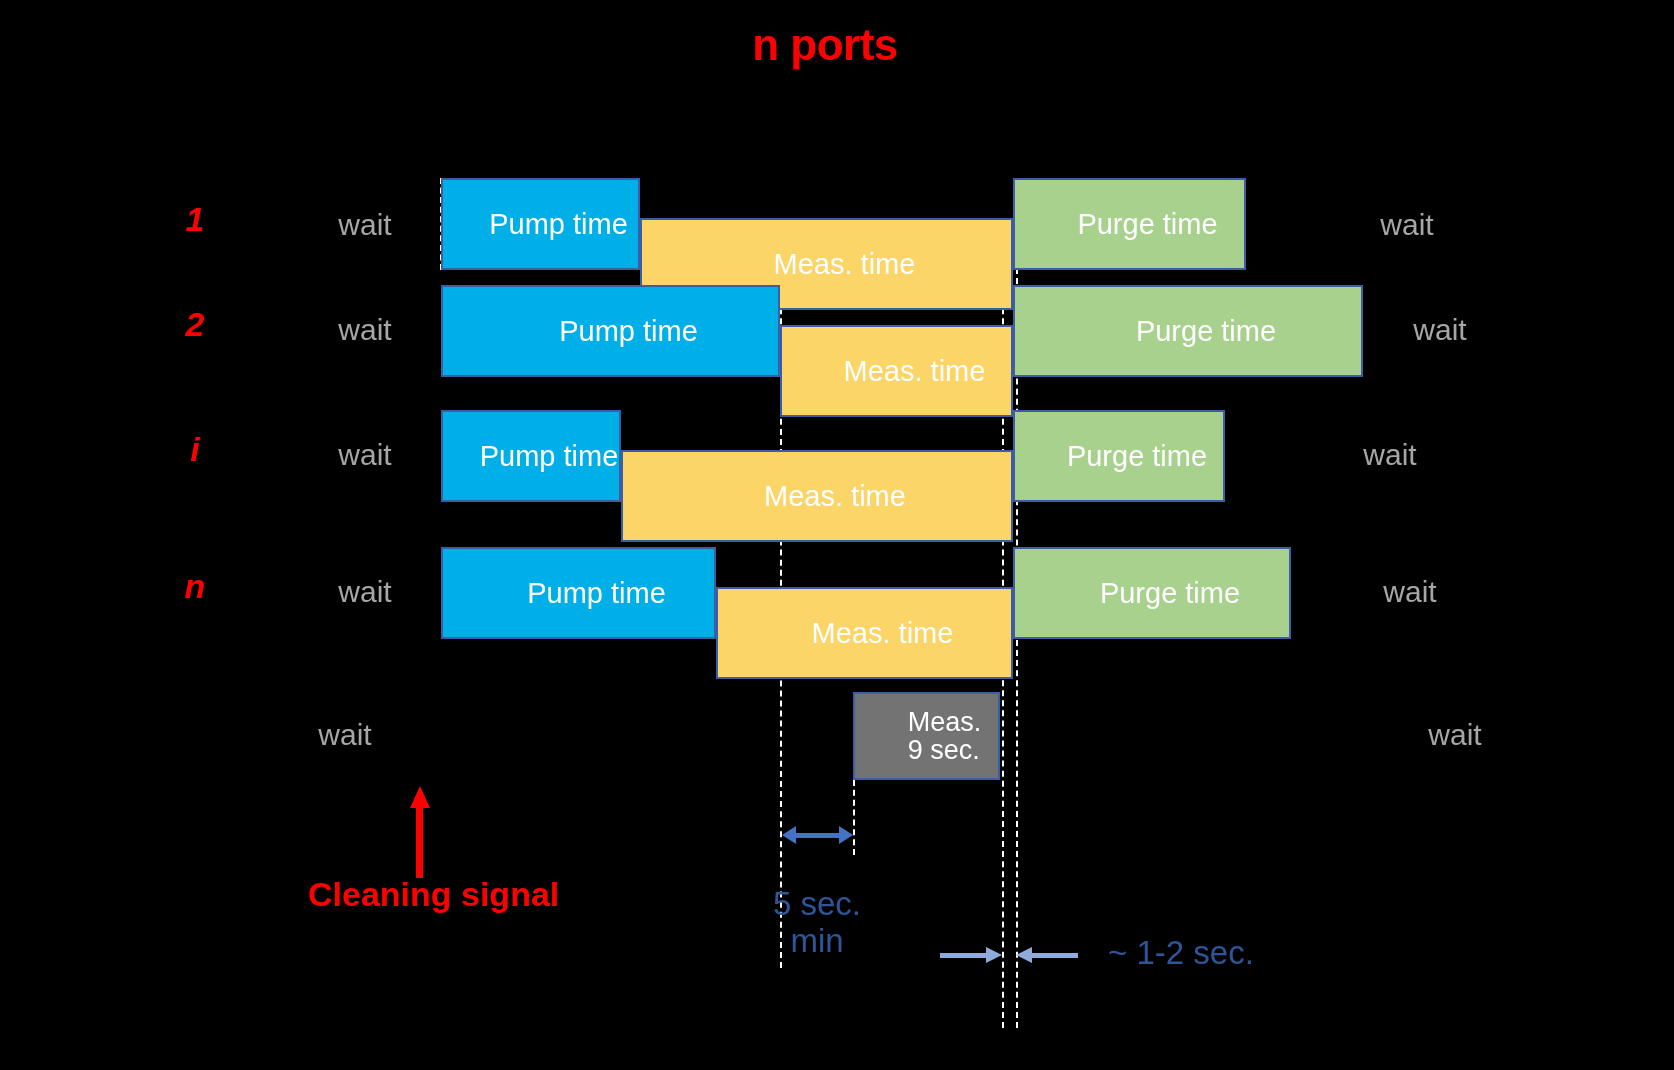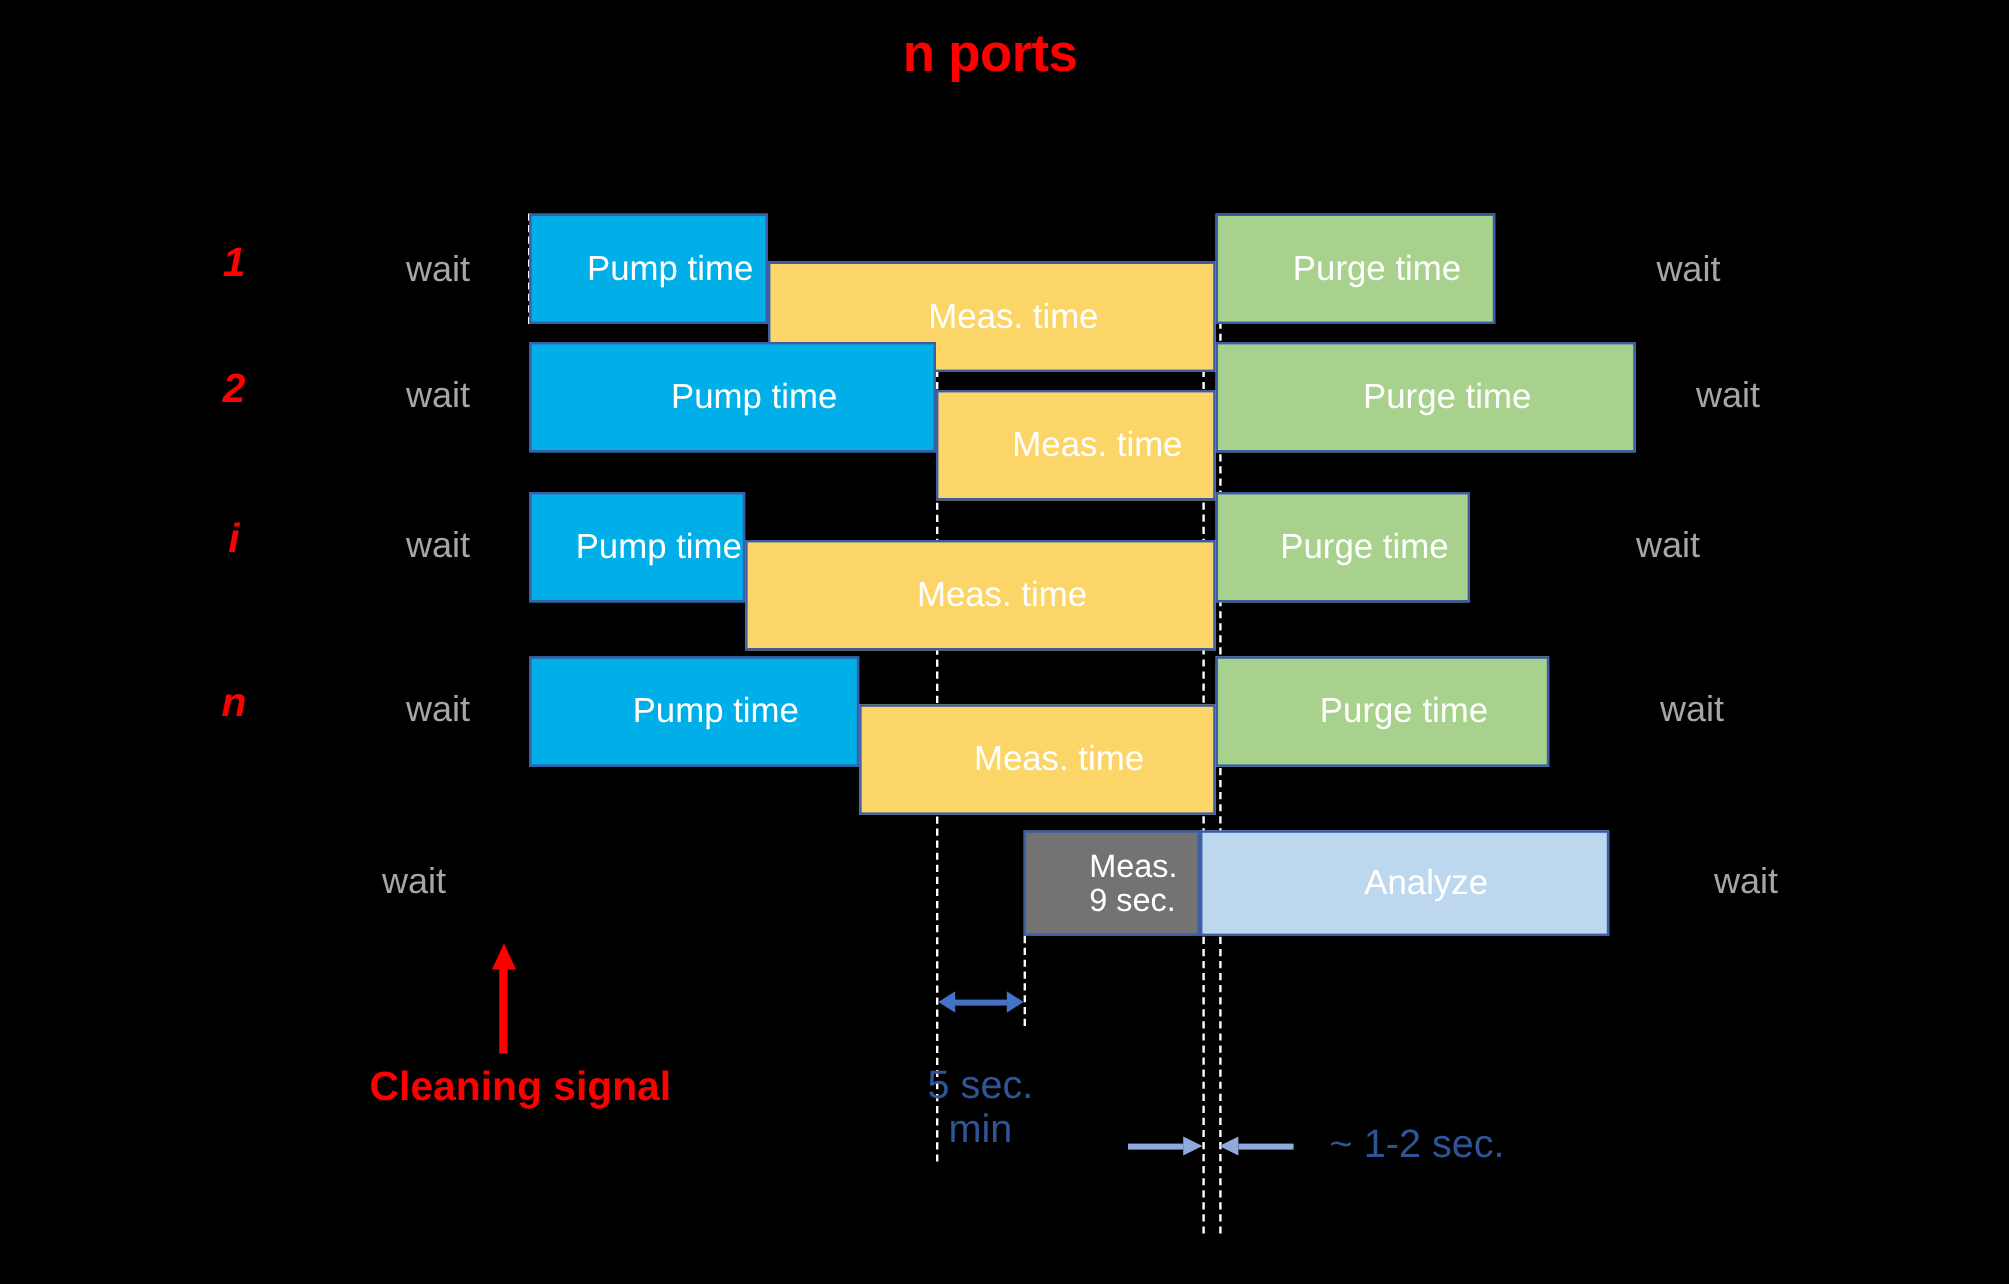--- a/index.html
+++ b/index.html
@@ -135,28 +135,27 @@
   <div class="rowlabel" style="left:165px; top:567px;">n</div>
   <div class="wait" style="left:305px; top:575px;">wait</div>
   <div class="bar seg-pump" style="left:441px; top:547px; width:275px; height:92px;">Pump time</div>
   <div class="bar seg-meas" style="left:716px; top:547px; width:297px; height:92px;">Meas. time</div>
   <div class="bar seg-purge" style="left:1013px; top:547px; width:278px; height:92px;">Purge time</div>
   <div class="wait" style="left:1350px; top:575px;">wait</div>
 
   <div class="wait" style="left:285px; top:718px;">wait</div>
   <div class="bar seg-measorange" style="left:853px; top:692px; width:147px; height:88px; font-size:27px;">Meas.
 9 sec.</div>
-  <div class="bar seg-analyze" style="left:1000px; top:692px; width:341px; height:88px;">Analyze</div>
   <div class="wait" style="left:1395px; top:718px;">wait</div>
 
   <div id="clean-arrow" style="left:410px; top:786px; width:20px; height:95px;">
     <div class="head"></div>
     <div class="shaft"></div>
   </div>
-  <div id="cleaning-signal-label" style="left:308px; top:875px;margin-top:12px;">Cleaning signal</div>
+  <div id="cleaning-signal-label" style="left:308px; top:875px;">Cleaning signal</div>
 
   <div class="dblarrow" style="left:782px; top:826px; width:71px;">
     <div class="tipL"></div>
     <div class="shaft" style="left:12px; right:12px;"></div>
     <div class="tipR"></div>
   </div>
   <div class="annot center" style="left:757px; top:858px; width:120px;">5 sec.
 min</div>
 
   <div class="arrowR" style="left:940px; top:947px; width:62px;">

